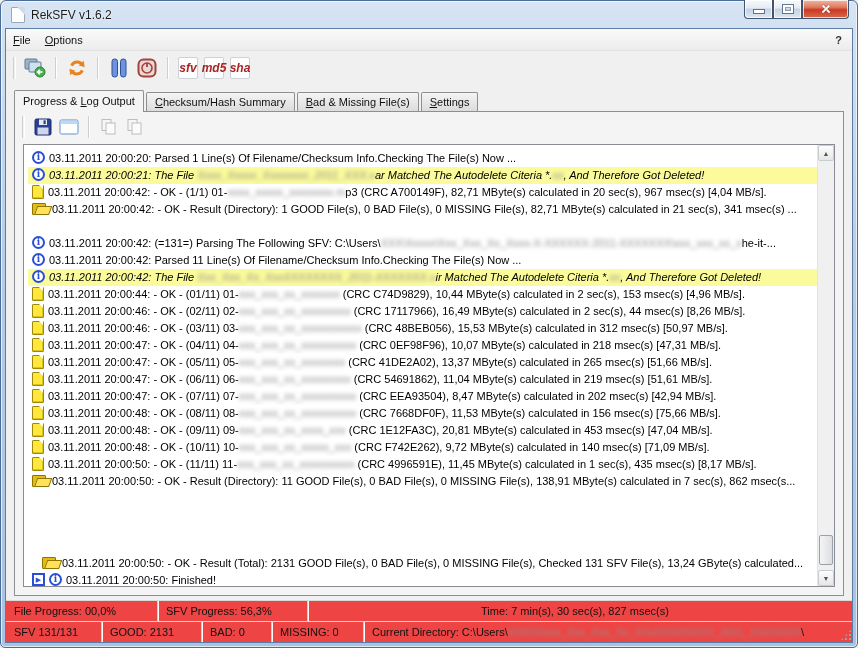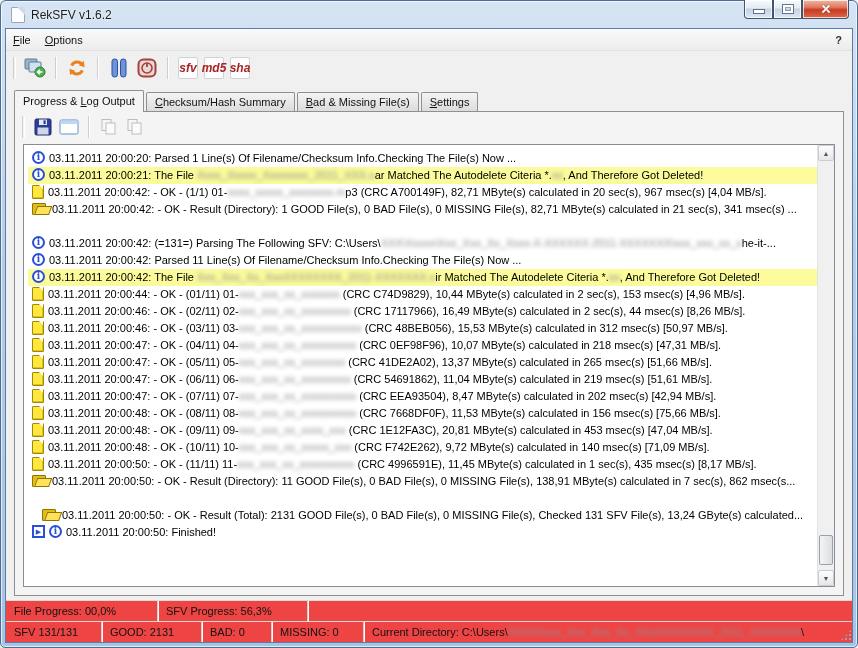--- a/index.html
+++ b/index.html
@@ -54,21 +54,21 @@
   .page{flex:1;min-height:0;margin:0 8px 4px 8px;border:1px solid #8f8f8f;background:#f4f4f4;display:flex;flex-direction:column;position:relative;z-index:1;}
 
   
   .logbar{height:30px;display:flex;align-items:center;padding:0 6px;}
   .lbtn{width:26px;height:24px;display:flex;align-items:center;justify-content:center;}
 
   
   .logbox{flex:1;min-height:0;margin:2px 8px 8px 8px;border:1px solid #898c95;background:#fff;display:flex;overflow:hidden;}
   .logview{flex:1;min-width:0;overflow:hidden;padding:5px 0 0 4px;font-size:11px;color:#000;}
   .row{white-space:nowrap;height:17px;line-height:17px;padding-left:4px;overflow:hidden;}
-  .row.hl{background:#fbfb9b;}
+  .row.hl{background:#fbfb9b;font-style:italic;}
   .row.blank{height:17px;}
   .redact{color:#8f8f8f;filter:blur(2px);}
 
   
   .li{display:inline-block;vertical-align:-2px;margin-right:4px;position:relative;}
   .li-info{width:13px;height:13px;}
   .li-info::before{content:"";position:absolute;inset:0;border:2px solid #2a4fd7;border-radius:50%;background:#fff;}
   .li-info::after{content:"i";position:absolute;left:0;right:0;top:0;text-align:center;font:bold 9px "DejaVu Serif",serif;color:#2a4fd7;line-height:13px;}
   .li-file{width:12px;height:13px;}
   .li-file::before{content:"";position:absolute;left:0;top:0;width:10px;height:12px;background:#ffe83e;border:1px solid #a08708;border-radius:1px;box-shadow:inset -1px -1px 0 #dcc41c;}
@@ -234,35 +234,36 @@
             <div class="row"><span class="li li-file"></span>03.11.2011 20:00:47: - OK - (04/11) 04-<span class="redact">xxx_xxx_xx_xxxxxxxxxx</span> (CRC 0EF98F96), 10,07 MByte(s) calculated in 218 msec(s) [47,31 MB/s].</div>
             <div class="row"><span class="li li-file"></span>03.11.2011 20:00:47: - OK - (05/11) 05-<span class="redact">xxx_xxx_xx_xxxxxxxx</span> (CRC 41DE2A02), 13,37 MByte(s) calculated in 265 msec(s) [51,66 MB/s].</div>
             <div class="row"><span class="li li-file"></span>03.11.2011 20:00:47: - OK - (06/11) 06-<span class="redact">xxx_xxx_xx_xxxxxxxxx</span> (CRC 54691862), 11,04 MByte(s) calculated in 219 msec(s) [51,61 MB/s].</div>
             <div class="row"><span class="li li-file"></span>03.11.2011 20:00:47: - OK - (07/11) 07-<span class="redact">xxx_xxx_xx_xxxxxxxxxx</span> (CRC EEA93504), 8,47 MByte(s) calculated in 202 msec(s) [42,94 MB/s].</div>
             <div class="row"><span class="li li-file"></span>03.11.2011 20:00:48: - OK - (08/11) 08-<span class="redact">xxx_xxx_xx_xxxxxxxxxx</span> (CRC 7668DF0F), 11,53 MByte(s) calculated in 156 msec(s) [75,66 MB/s].</div>
             <div class="row"><span class="li li-file"></span>03.11.2011 20:00:48: - OK - (09/11) 09-<span class="redact">xxx_xxx_xx_xxxx_xxx</span> (CRC 1E12FA3C), 20,81 MByte(s) calculated in 453 msec(s) [47,04 MB/s].</div>
             <div class="row"><span class="li li-file"></span>03.11.2011 20:00:48: - OK - (10/11) 10-<span class="redact">xxx_xxx_xx_xxxxx_xxx</span> (CRC F742E262), 9,72 MByte(s) calculated in 140 msec(s) [71,09 MB/s].</div>
             <div class="row"><span class="li li-file"></span>03.11.2011 20:00:50: - OK - (11/11) 11-<span class="redact">xxx_xxx_xx_xxxxxxxxxx</span> (CRC 4996591E), 11,45 MByte(s) calculated in 1 sec(s), 435 msec(s) [8,17 MB/s].</div>
             <div class="row"><span class="li li-folder"></span>03.11.2011 20:00:50: - OK - Result (Directory): 11 GOOD File(s), 0 BAD File(s), 0 MISSING File(s), 138,91 MByte(s) calculated in 7 sec(s), 862 msec(s...</div>
             <div class="row blank">&nbsp;</div>
-            <div class="row" style="padding-left: 14px;"><span class="li li-folder"></span>03.11.2011 20:00:50: - OK - Result (Total): 2131 GOOD File(s), 0 BAD File(s), 0 MISSING File(s), Checked 131 SFV File(s), 13,24 GByte(s) calculated...</div>
+            <div class="row" style="padding-left: 14px; margin-top: 48px;"><span class="li li-folder"></span>03.11.2011 20:00:50: - OK - Result (Total): 2131 GOOD File(s), 0 BAD File(s), 0 MISSING File(s), Checked 131 SFV File(s), 13,24 GByte(s) calculated...</div>
             <div class="row"><span class="li li-play"></span><span class="li li-info"></span>03.11.2011 20:00:50: Finished!</div>
           </div>
         <div class="vscroll">
           <div class="sarrow up">▲</div>
           <div class="sthumb"></div>
           <div class="sarrow down">▼</div>
         </div>
       </div>
     </div>
 
     <div class="statusbar" id="status1">
         <div class="sp">File Progress: 00,0%</div>
         <div class="sp">SFV Progress: 56,3%</div>
         <div class="sp">Total Progress: 100,0%</div>
+        <div class="sp last">Time: 7 min(s), 30 sec(s), 827 msec(s)</div>
       </div>
     <div class="statusbar" id="status2">
         <div class="sp">SFV 131/131</div>
         <div class="sp">GOOD: 2131</div>
         <div class="sp">BAD: 0</div>
         <div class="sp">MISSING: 0</div>
         <div class="sp last">Current Directory: C:\Users\<span class="redact">XXXXXxxx_Xxx_Xxx_Xx_XXxXXXXXXXX_2011_XXXXXXX</span>\</div>
       </div>
   </div>
 

